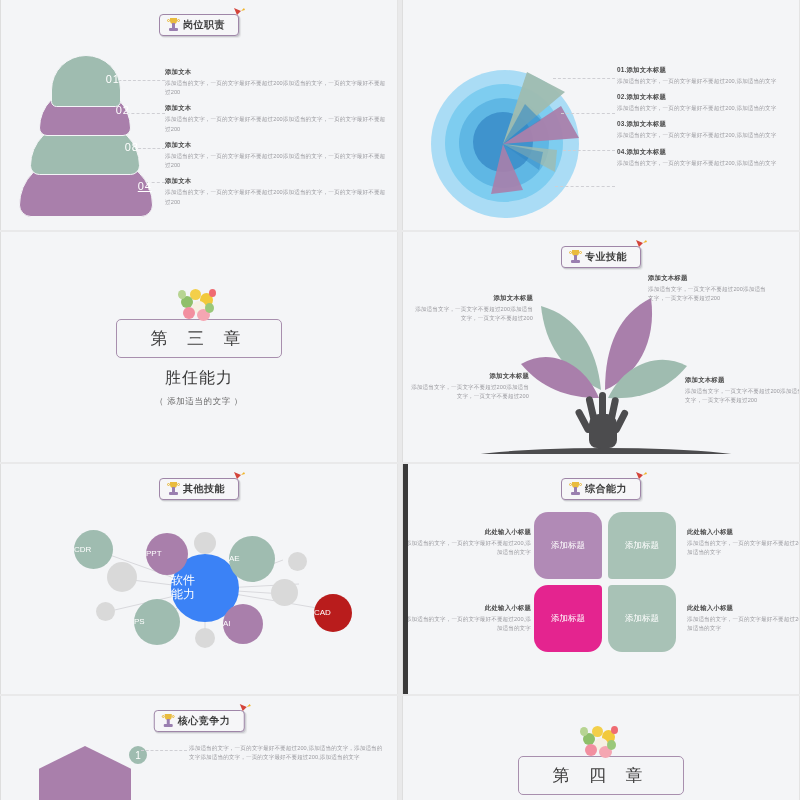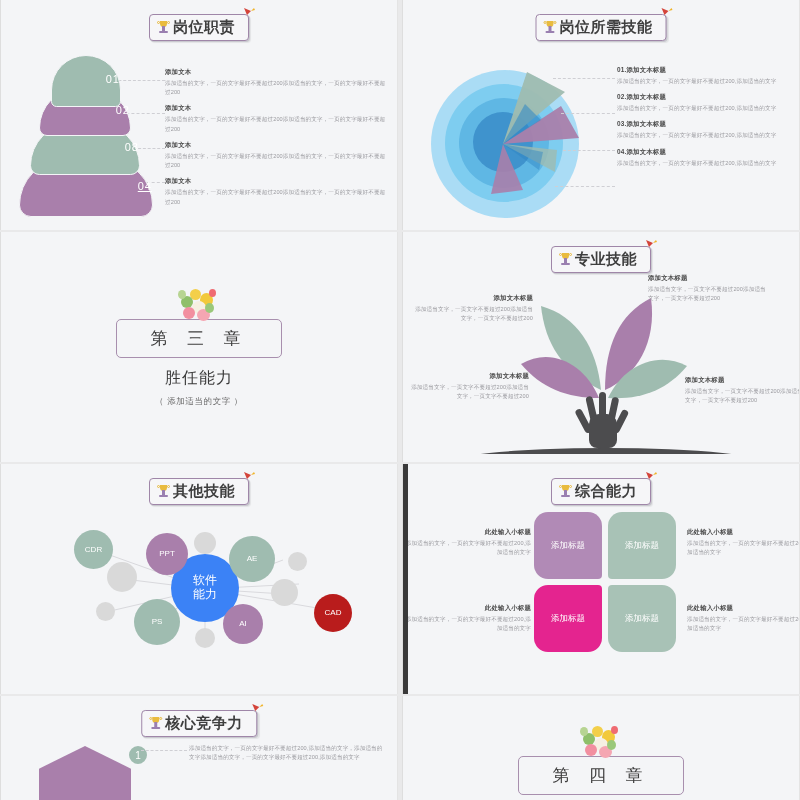--- a/index.html
+++ b/index.html
@@ -34,21 +34,21 @@
     top:14px;
     display:flex;align-items:center;gap:4px;
     padding:3px 13px 3px 8px;
     border:1px solid #9f86a8;
     border-radius:4px;
     background:#f6f6f8;
     box-shadow:1px 1px 0 0 #c9c9cf, 2px 2px 1px rgba(0,0,0,.07);
     z-index:20;
   }
   .badge .ttl{
-    font-size:15px;font-weight:700;color:#3e3e3e;letter-spacing:.5px;
+    font-size:10px;font-weight:700;color:#3e3e3e;letter-spacing:.5px;
     white-space:nowrap;
   }
   .trophy{width:11px;height:14px;position:relative;flex:0 0 auto;}
   .trophy i{position:absolute;display:block;}
   .trophy .cup{left:2px;top:0;width:7px;height:6px;background:#e9bb3e;border-radius:0 0 4px 4px;}
   .trophy .stem{left:4.2px;top:5px;width:2.4px;height:5px;background:#9a7fb0;}
   .trophy .base{left:1px;top:10px;width:9px;height:2.5px;background:#9a7fb0;border-radius:1px;}
   .trophy .earL{left:-1px;top:.5px;width:3px;height:3px;border:1.2px solid #e9bb3e;border-radius:50%;}
   .trophy .earR{right:-1px;top:.5px;width:3px;height:3px;border:1.2px solid #e9bb3e;border-radius:50%;}
   .pin{
@@ -96,21 +96,21 @@
   .hand{position:absolute;left:78px;top:118px;width:48px;height:72px;}
   .finger{position:absolute;background:#4c4c4e;border-radius:5px;}
   .palm{position:absolute;left:10px;top:24px;width:28px;height:34px;background:#4c4c4e;border-radius:10px 10px 8px 8px;}
   .trunk{position:absolute;left:19px;top:48px;width:11px;height:46px;background:#4c4c4e;}
   .ground{position:absolute;left:-60px;top:176px;width:330px;height:34px;border-radius:50%;background:#4c4c4e;}
   .tlabel{position:absolute;width:120px;}
   .tlabel.r{text-align:right;}
 
   
   .bubbles{position:absolute;inset:0;}
-  .bub{position:absolute;border-radius:50%;display:flex;align-items:center;justify-content:center;
+  .bub{position:absolute;border-radius:50%;display:flex;align-items:center;
        color:#fff;text-align:center;line-height:1.15;}
 
   
   .quad{position:absolute;left:131px;top:48px;width:142px;height:140px;}
   .q{position:absolute;width:68px;height:67px;display:flex;align-items:center;justify-content:center;
      color:#fff;font-size:8.5px;line-height:1.35;text-align:center;}
   .q1{left:0;top:0;background:#b18ab6;border-radius:14px 14px 4px 14px;}
   .q2{right:0;top:0;background:#a8c2b6;border-radius:14px 14px 14px 4px;}
   .q3{left:0;bottom:0;background:#e4248f;border-radius:14px 4px 14px 14px;}
   .q4{right:0;bottom:0;background:#a8c2b6;border-radius:4px 14px 14px 14px;}
@@ -183,34 +183,20 @@
         <div class="p-body">添加适当的文字，一页的文字最好不要超过200添加适当的文字，一页的文字最好不要超过200</div>
       </div>
       <div class="s1-item">
         <div class="h-sub">添加文本</div>
         <div class="p-body">添加适当的文字，一页的文字最好不要超过200添加适当的文字，一页的文字最好不要超过200</div>
       </div>
     </div>
   </div>
 
   <div class="slide">
-    <div class="badge">
-      <span class="trophy">
-        <i class="earL"></i>
-          <i class="earR"></i>
-          <i class="cup"></i>
-          <i class="stem"></i>
-          <i class="base"></i>
-      </span>
-      <span class="ttl">岗位所需技能</span>
-      <svg class="pin" viewBox="0 0 14 14">
-        <path d="M2 2 L9 5 L5 9 Z" fill="#d4443a"></path>
-          <path d="M9 5 L12 2 L13 4 Z" fill="#f0b429"></path>
-      </svg>
-    </div>
 
     <div class="rose">
       <div class="ring" style="left:0;top:8px;width:148px;height:148px;background:#aadcf5;"></div>
       <div class="ring" style="left:14px;top:22px;width:118px;height:118px;background:#7ecdf0;"></div>
       <div class="ring" style="left:28px;top:36px;width:90px;height:90px;background:#5fb7e4;"></div>
       <div class="ring" style="left:42px;top:50px;width:60px;height:60px;background:#3f93cd;"></div>
 
       <svg style="position:absolute;left:0;top:0;width:170px;height:168px;" viewBox="0 0 170 168">
         <g transform="translate(72,82)">
           <path d="M0 0 L24 -72 L62 -52 Z" fill="#9fbcb0" opacity=".95"></path>

